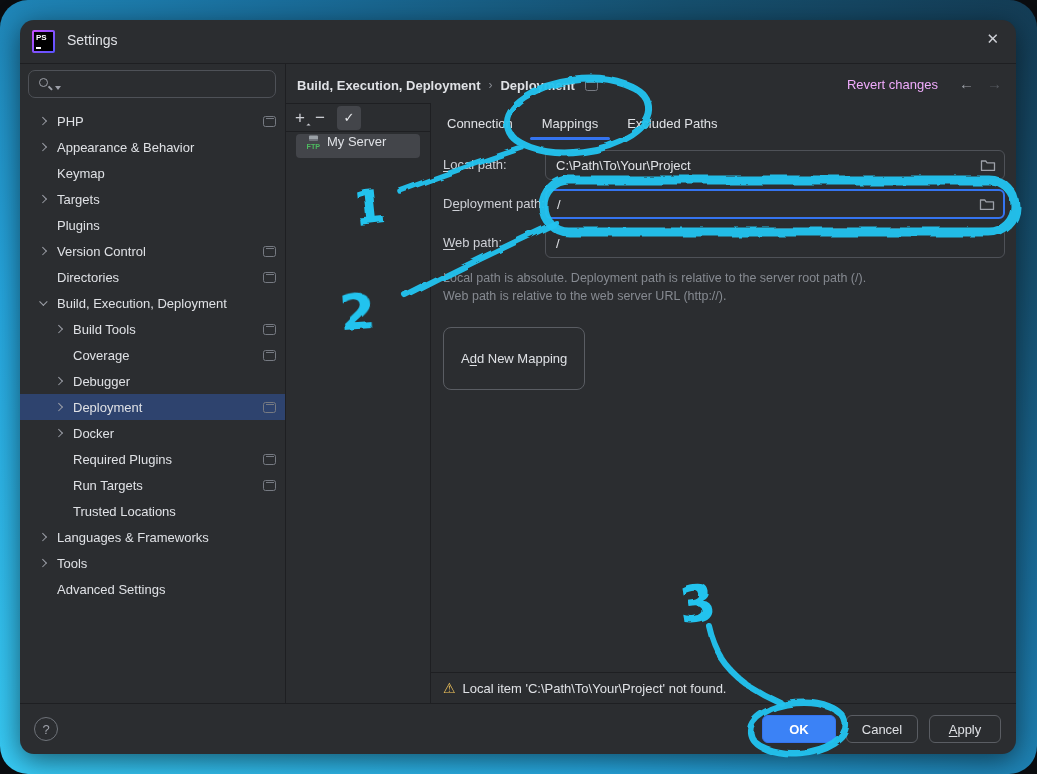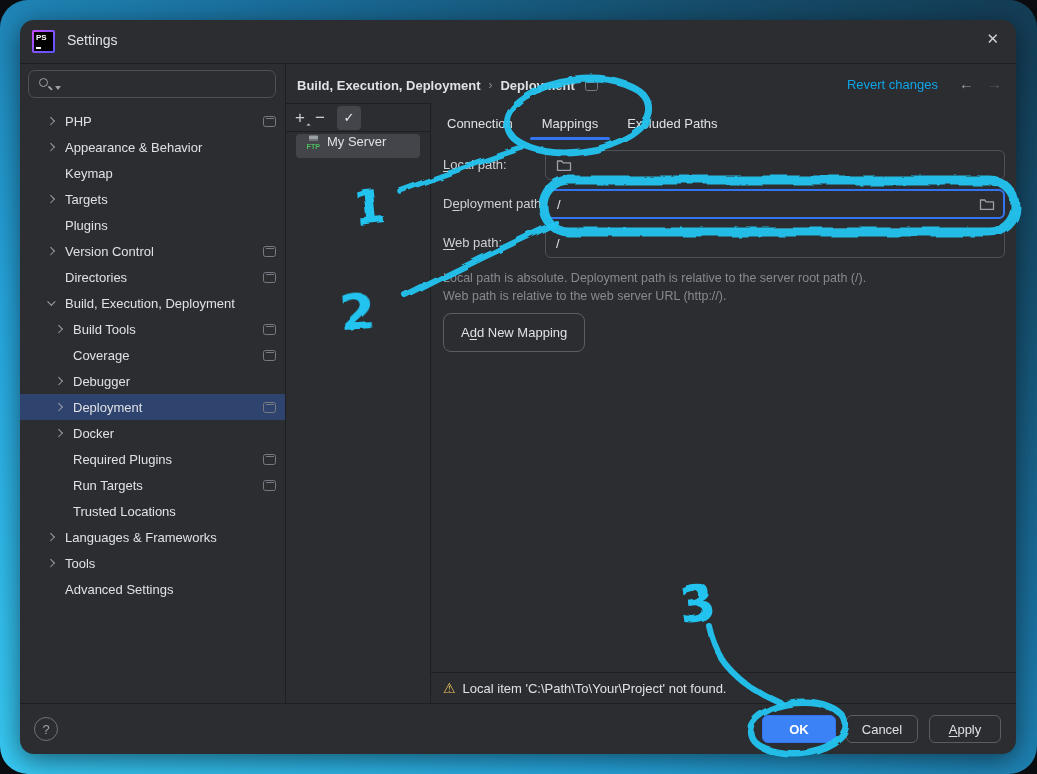--- a/index.html
+++ b/index.html
@@ -29,37 +29,37 @@
   .mag{position:relative;width:15px;height:15px;}
   .mag::before{content:"";position:absolute;left:1px;top:1px;width:7px;height:7px;
     border:1.5px solid #9da0a8;border-radius:50%;}
   .mag::after{content:"";position:absolute;left:9.5px;top:10px;width:4.5px;height:1.6px;
     background:#9da0a8;transform:rotate(45deg);}
   .magcaret{width:0;height:0;margin-left:2px;margin-top:7px;border-left:3.5px solid transparent;
     border-right:3.5px solid transparent;border-top:4px solid #9da0a8;}
 
   
   .tree{position:absolute;left:0;top:88px;width:265px;}
-  .srow{display:flex;align-items:center;height:26px;padding-left:28px;color:#dfe1e5;}
+  .srow{display:flex;align-items:center;height:26px;padding-left:20px;color:#dfe1e5;}
   .srow.lvl1{padding-left:36px;}
   .srow.sel{background:#2e436e;}
   .chev{width:8px;height:8px;margin-right:9px;flex:0 0 8px;position:relative;}
   .chev.right::before{content:"";position:absolute;left:0;top:1px;width:4.5px;height:4.5px;
     border-right:1.5px solid #9da0a8;border-top:1.5px solid #9da0a8;transform:rotate(45deg);}
   .chev.down::before{content:"";position:absolute;left:1px;top:0;width:4.5px;height:4.5px;
     border-right:1.5px solid #9da0a8;border-top:1.5px solid #9da0a8;transform:rotate(135deg);}
   .winicon{width:11px;height:9px;border:1.3px solid #767a82;border-radius:2.5px;
     margin-left:auto;margin-right:9px;position:relative;flex:0 0 11px;}
   .winicon::after{content:"";position:absolute;left:1.5px;right:1.5px;top:1.6px;border-top:1.3px solid #767a82;}
 
   
   .crumbs{position:absolute;left:277px;top:54px;height:22px;display:flex;align-items:center;gap:8px;
     font-weight:bold;font-size:13px;}
   .crumbsep{color:#868a91;font-weight:normal;font-size:12px;}
-  .revert{position:absolute;right:78px;top:57px;color:#0ea5e9;font-size:13px;margin-left:24px;}
+  .revert{position:absolute;right:78px;top:57px;color:#f0abfc;font-size:13px;margin-left:24px;}
   .navarrow{position:absolute;top:55px;font-size:15px;}
   .nav-back{right:42px;color:#9da0a8;}
   .nav-fwd{right:14px;color:#55585e;}
 
   
   .toolbar{position:absolute;left:265px;top:84px;width:145px;height:27px;display:flex;align-items:center;}
   .tbtn{color:#ced0d6;font-size:17px;line-height:1;margin-left:10px;position:relative;}
   .tbtn.plus::after{content:"";position:absolute;right:-5px;bottom:-1px;width:0;height:0;
     border-left:3.5px solid transparent;border-top:3.5px solid #ced0d6;transform:rotate(-45deg);}
   .tbtn.checkbtn{width:24px;height:24px;background:#43454a;border-radius:4px;margin-left:12px;
@@ -73,21 +73,21 @@
   .tab.sel::after{content:"";position:absolute;left:0;right:0;bottom:0;height:3px;border-radius:3px;background:#3574f0;}
 
   
   .flabel{position:absolute;left:423px;height:30px;line-height:30px;color:#ced0d6;}
   .u{text-decoration:underline;text-underline-offset:2px;}
   .field{position:absolute;left:525px;width:460px;height:30px;border:1px solid #4e5157;border-radius:6px;
     box-sizing:border-box;display:flex;align-items:center;padding:0 8px 0 10px;}
   .field.focus{border:2px solid #3574f0;}
   .fval{flex:1;color:#dfe1e5;white-space:nowrap;overflow:hidden;}
   .helptext{position:absolute;left:423px;top:250px;color:#868a91;font-size:12.5px;line-height:17.5px;}
-  .addbtn{position:absolute;left:423px;top:293px;height:29px;padding:4px 17px;border:1px solid #5a5d63;
+  .addbtn{position:absolute;left:423px;top:307px;height:29px;padding:16px 17px;border:1px solid #5a5d63;
     border-radius:8px;background:transparent;color:#dfe1e5;font-size:13px;display:flex;align-items:center;}
 
   
   .warnband{position:absolute;left:410px;right:0;top:652px;height:31px;border-top:1px solid #1e1f22;
     display:flex;align-items:center;padding-left:13px;gap:7px;box-sizing:border-box;}
   .warnicon{color:#f2c55c;font-size:14px;line-height:1;}
 
   
   .footer{position:absolute;left:0;top:683px;width:100%;height:51px;border-top:1px solid #1e1f22;box-sizing:border-box;}
   .helpq{position:absolute;left:14px;top:697px;width:22px;height:22px;border:1.4px solid #6f737a;border-radius:50%;
@@ -244,20 +244,21 @@
     <div class="tabs">
       <div class="tab"><span>Connection</span></div>
       <div class="tab sel"><span>Mappings</span></div>
       <div class="tab"><span>Excluded Paths</span></div>
     </div>
 
     <div class="flabel" style="top:130px;">
       <span class="u">L</span><span>ocal path:</span>
     </div>
     <div class="field" style="top:130px;">
+      <span class="fval">C:\Path\To\Your\Project</span>
       <svg width="16" height="14" viewBox="0 0 16 14">
         <path d="M1.5 3 h4.2 l1.4 1.8 H14.5 v7.6 H1.5 z" fill="none" stroke="#9da0a8" stroke-width="1.3" stroke-linejoin="round"></path>
       </svg>
     </div>
 
     <div class="flabel" style="top:169px;">
       <span>D</span><span class="u">e</span><span>ployment path:</span>
     </div>
     <div class="field focus" style="top:169px;">
       <span class="fval">/</span>

